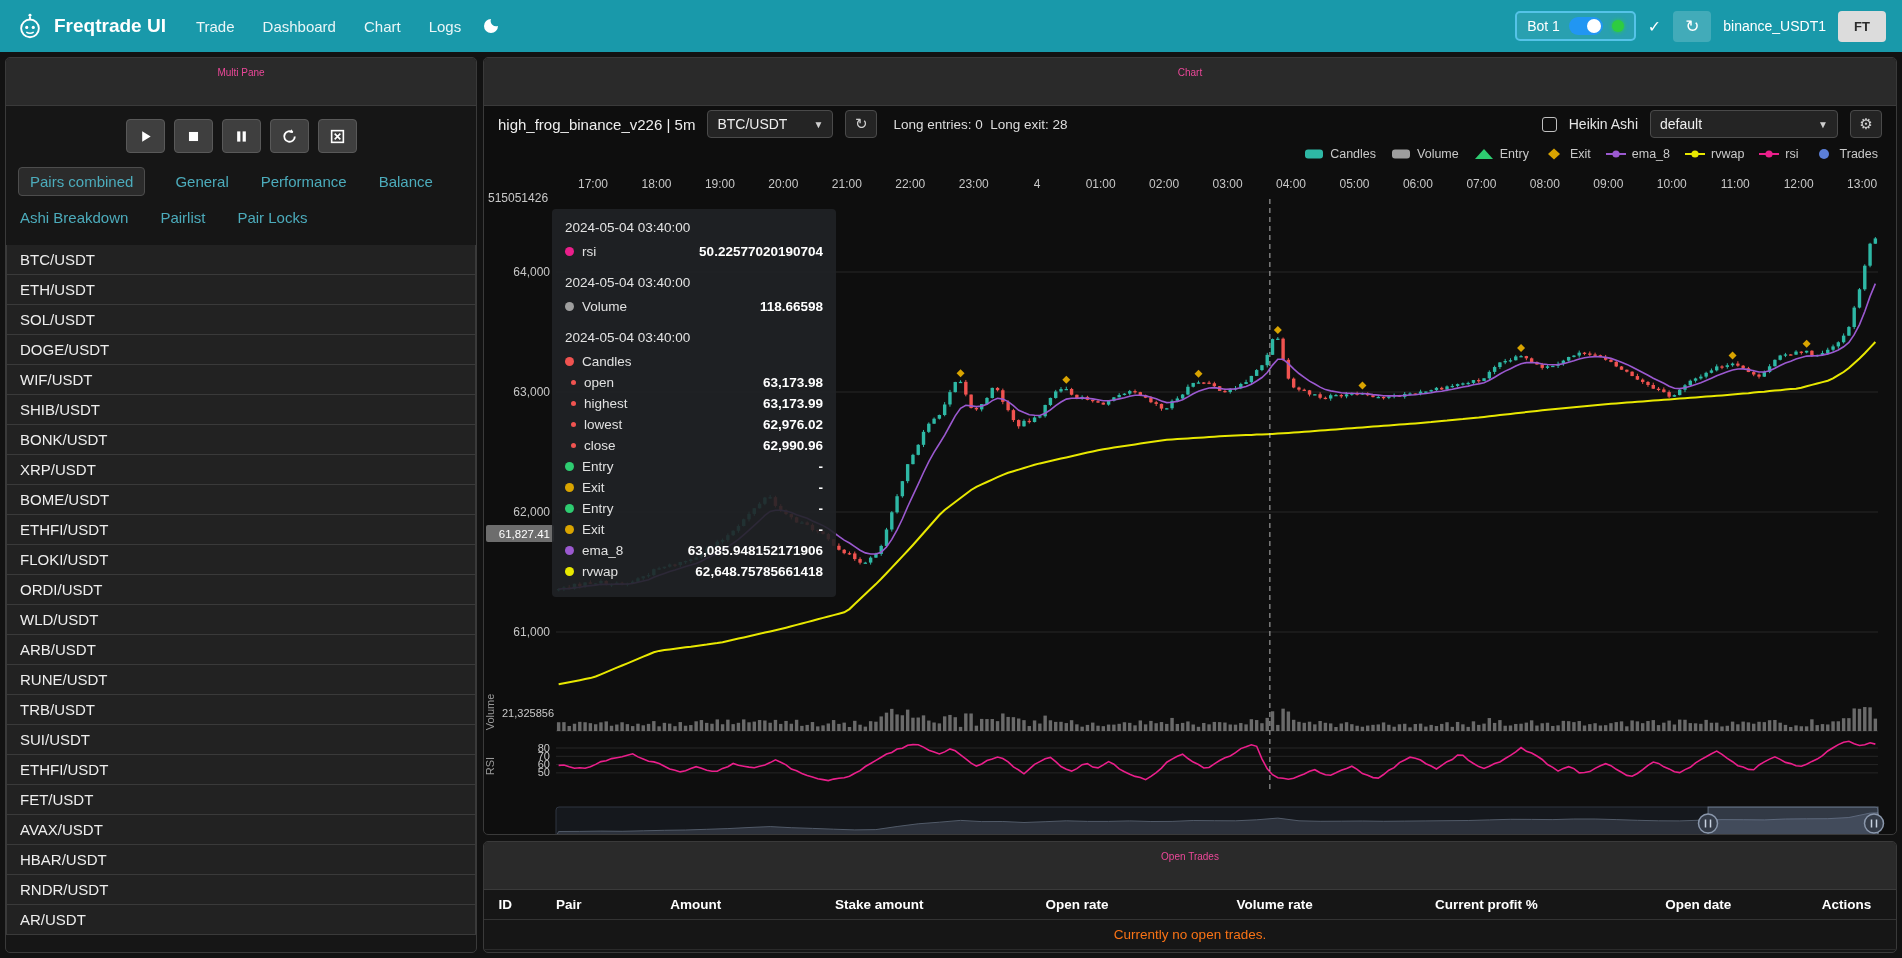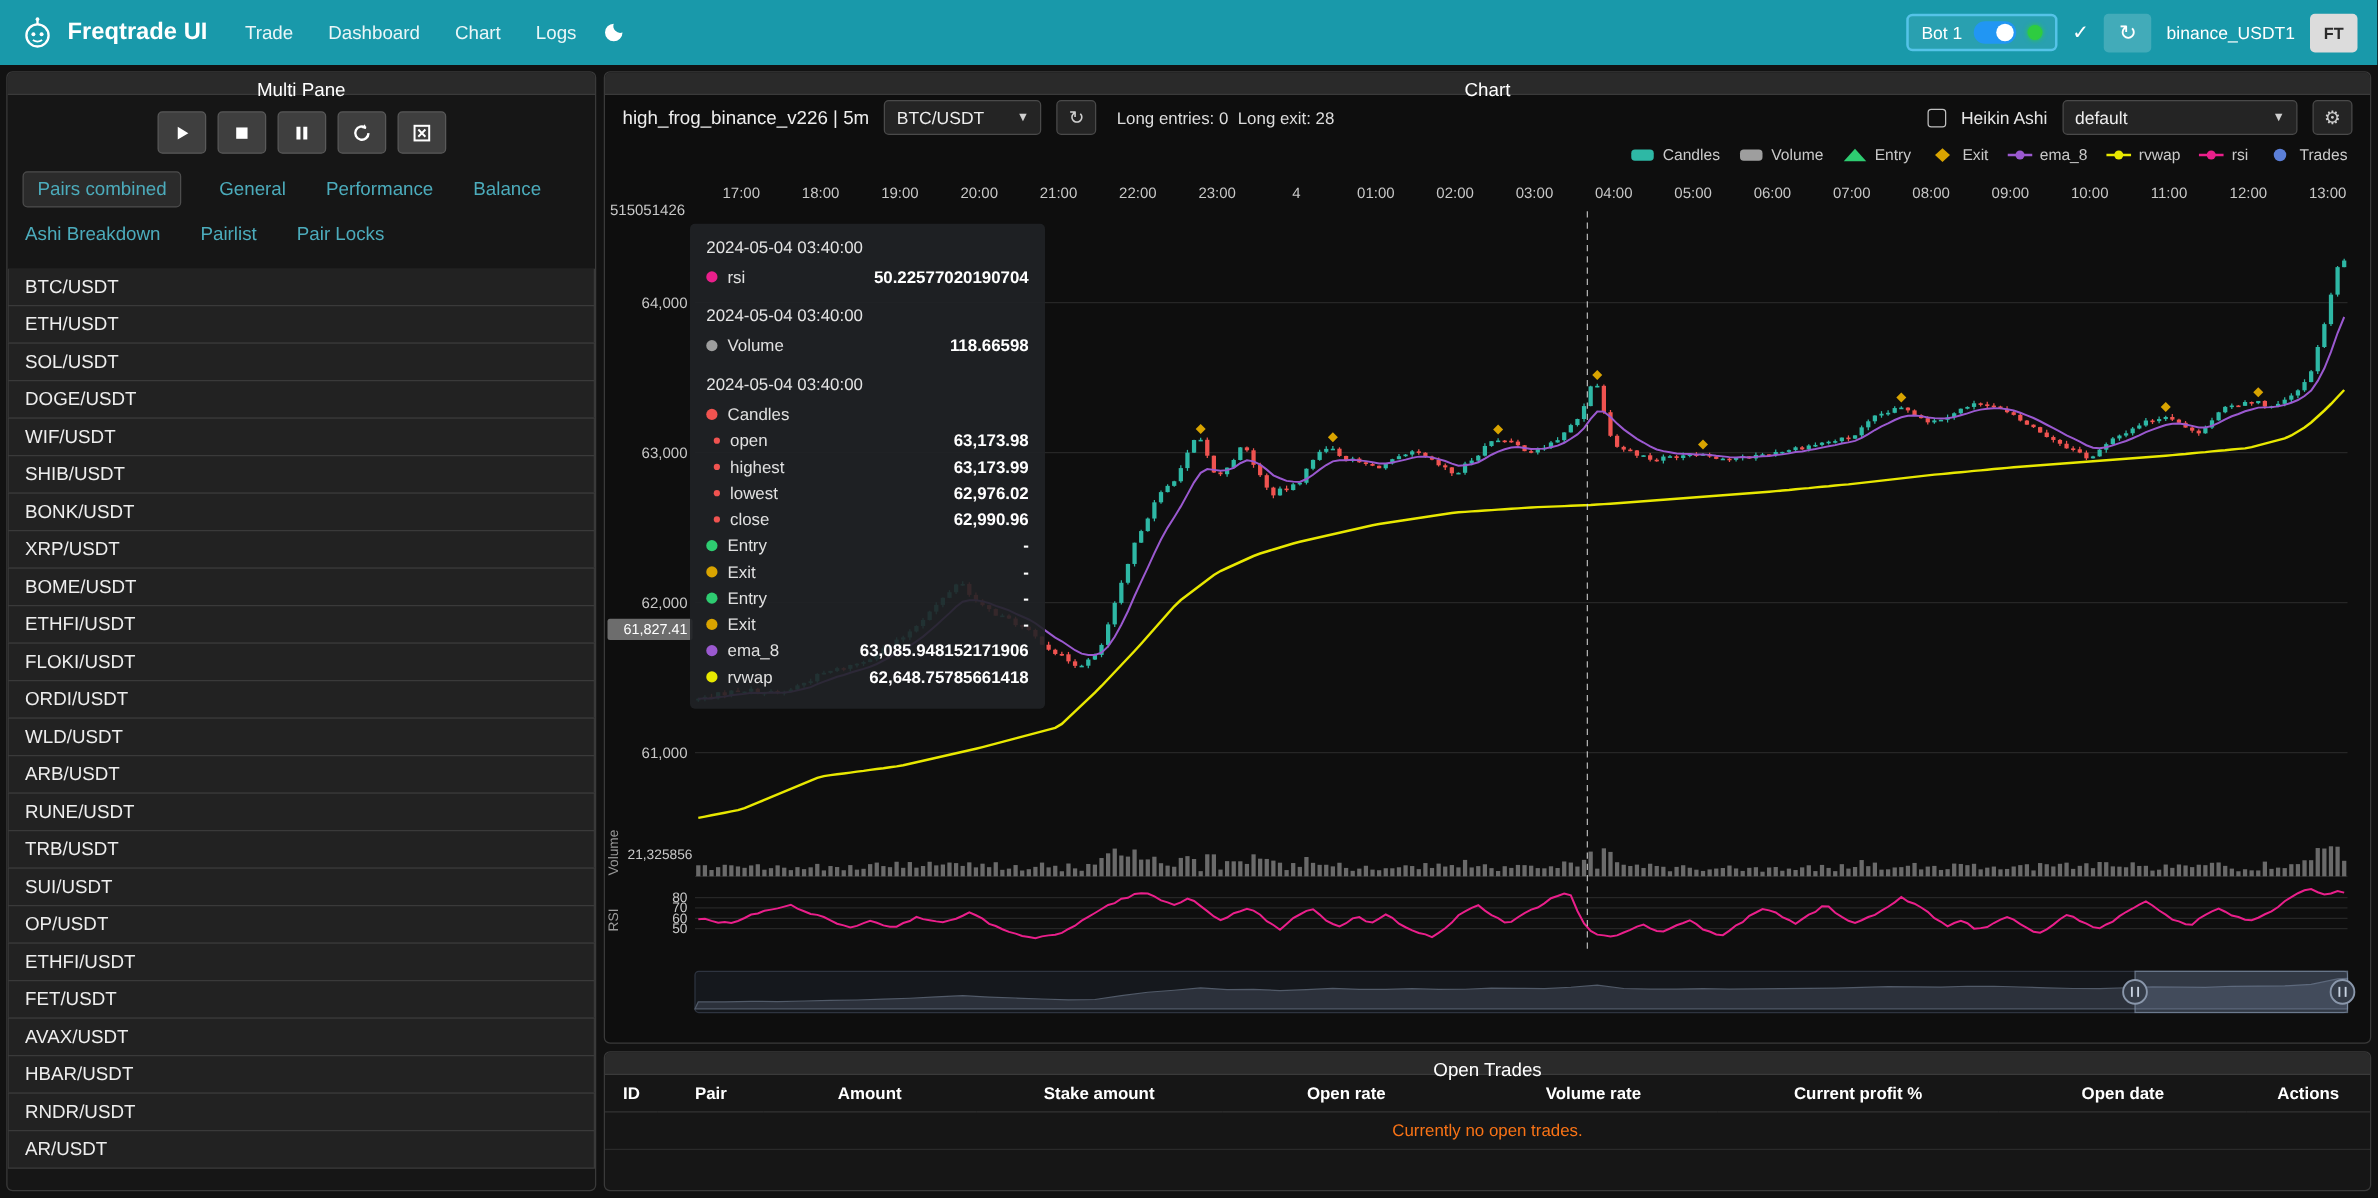--- a/index.html
+++ b/index.html
@@ -17,28 +17,28 @@
   .bot-box { display:flex; align-items:center; gap:9px; border:2px solid #55c3e8; border-radius:5px;
              padding:4px 10px; background:rgba(255,255,255,0.07); }
   .bot-label { color:#fff; font-size:14px; }
   .toggle { width:34px; height:18px; border-radius:9px; background:#2196f3; position:relative; cursor:pointer; }
   .toggle .knob { position:absolute; right:2px; top:2px; width:14px; height:14px; border-radius:50%; background:#fff; }
   .status-dot { width:12px; height:12px; border-radius:50%; background:#2ecc40; box-shadow:0 0 4px #2ecc40; }
   .check { color:#fff; font-size:16px; }
   .nav-refresh { width:38px; height:31px; background:rgba(255,255,255,0.18); border:none; border-radius:4px;
                  color:#fff; font-size:17px; cursor:pointer; }
   .exchange { color:#fff; font-size:14px; }
-  .avatar { width:38px; height:31px; border-radius:4px; background:#dcdcdc; color:#2b2b2b; font-weight:bold;
+  .avatar { width:48px; height:31px; border-radius:4px; background:#dcdcdc; color:#2b2b2b; font-weight:bold;
             font-size:13px; display:flex; align-items:center; justify-content:center; }
 
   
   .layout { position:absolute; top:52px; left:0; right:0; bottom:0; display:flex; gap:6px; padding:5px; }
   .panel { background:#161616; border:1px solid #3a3a3a; border-radius:5px; overflow:hidden; }
-  .panel-header { height:18px; background:#2a2a2a; border-bottom:1px solid #3a3a3a; text-align:center;
-                  line-height:29px; font-size:15px; color:#ffffff; }
+  .panel-header { height:48px; background:#2a2a2a; border-bottom:1px solid #3a3a3a; text-align:center;
+                  line-height:29px; font-size:10px; color:#ec4899; }
 
   
   .sidebar { width:472px; display:flex; flex-direction:column; }
   .controls { display:flex; justify-content:center; gap:9px; padding:13px 0 10px; }
   .ctrl-btn { width:39px; height:34px; background:#3f3f3f; border:1px solid #595959; border-radius:4px;
               display:flex; align-items:center; justify-content:center; cursor:pointer; }
   .ctrl-btn .icon { display:flex; }
   .tab-row { display:flex; align-items:center; padding:4px 12px; gap:28px; }
   .tab { color:#4cacbc; font-size:15px; padding:5px 2px; cursor:pointer; white-space:nowrap; }
   .tab.active { border:1px solid #4d4d4d; background:#2b2b2b; border-radius:4px; padding:5px 11px; }
@@ -196,21 +196,20 @@
         <li class="pair">XRP/USDT</li>
         <li class="pair">BOME/USDT</li>
         <li class="pair">ETHFI/USDT</li>
         <li class="pair">FLOKI/USDT</li>
         <li class="pair">ORDI/USDT</li>
         <li class="pair">WLD/USDT</li>
         <li class="pair">ARB/USDT</li>
         <li class="pair">RUNE/USDT</li>
         <li class="pair">TRB/USDT</li>
         <li class="pair">SUI/USDT</li>
-        <li class="pair">OP/USDT</li>
         <li class="pair">ETHFI/USDT</li>
         <li class="pair">FET/USDT</li>
         <li class="pair">AVAX/USDT</li>
         <li class="pair">HBAR/USDT</li>
         <li class="pair">RNDR/USDT</li>
         <li class="pair">AR/USDT</li>
       </ul>
   </aside>
 
   <main class="main">

